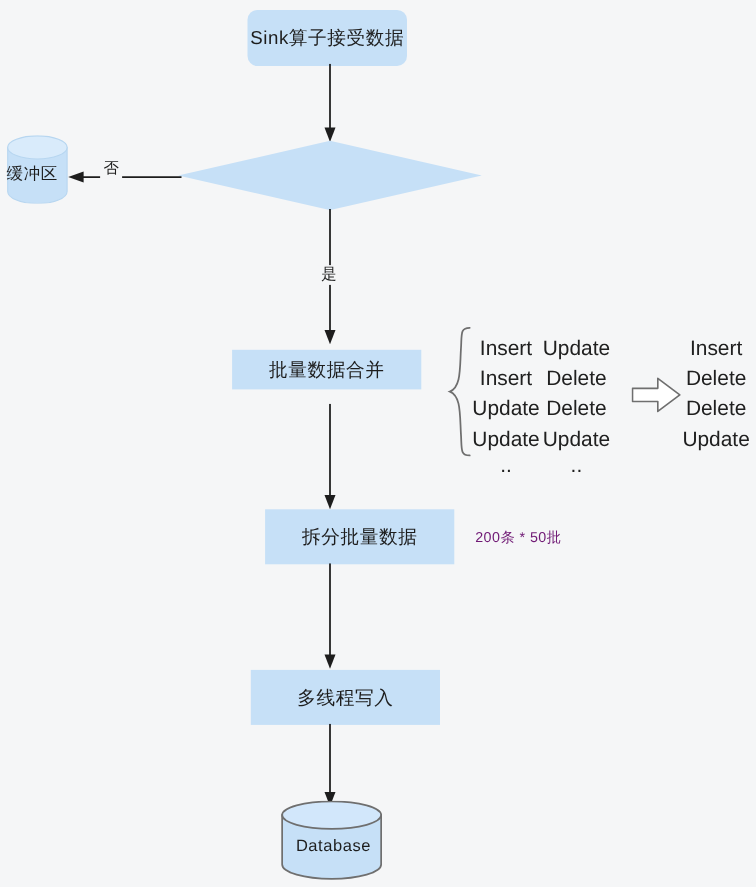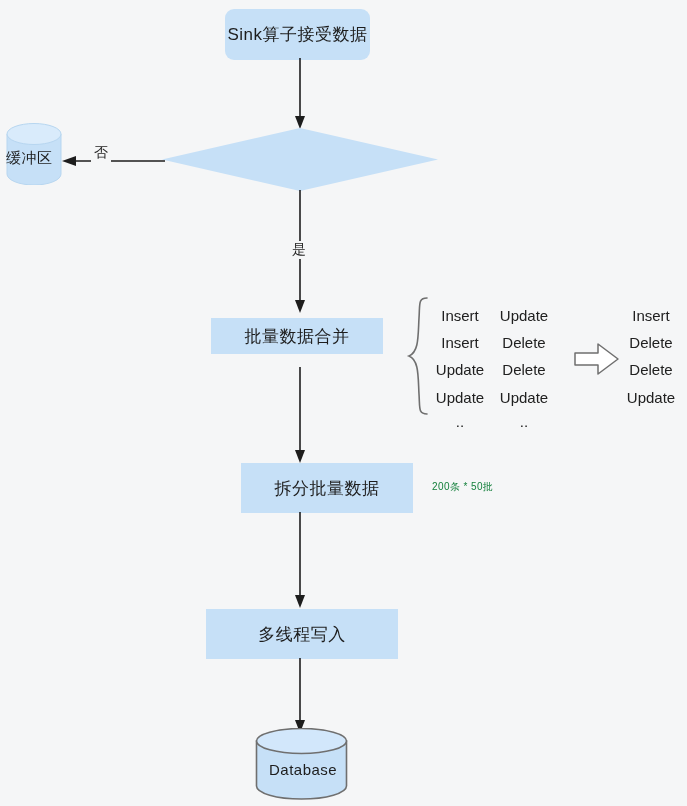--- a/index.html
+++ b/index.html
@@ -67,29 +67,29 @@
     position: absolute;
     font-size: 14px;
     color: #1d1d1d;
     background: #f5f6f7;
     padding: 0 3px;
     white-space: nowrap;
   }
 
   .annotation {
     position: absolute;
-    font-size: 10px;
-    color: #15803d;
+    font-size: 13px;
+    color: #701a75;
     white-space: nowrap;
     letter-spacing: 0.4px;
   }
 
   .op-cell {
     position: absolute;
-    font-size: 15px;
+    font-size: 19px;
     color: #202020;
     text-align: center;
     white-space: nowrap;
     transform: translateX(-50%);
   }
   .brace {
     position: absolute;
   }
   .big-arrow {
     position: absolute;
@@ -148,21 +148,21 @@
     <span>拆分批量数据</span>
   </div>
 
   <div class="annotation" style="left:432px; top:480px;">200条 * 50批</div>
 
   <svg class="connector" style="left:287px; top:512px; width:26px; height:99px;">
     <line x1="13" y1="0" x2="13" y2="85" stroke="#1d1d1d" stroke-width="1.6"></line>
     <polygon points="13,96 8,83 18,83" fill="#1d1d1d"></polygon>
   </svg>
 
-  <div class="node-box" style="left:206px; top:609px; width:192px; height:50px;">
+  <div class="node-box" style="left:228px; top:609px; width:172px; height:50px;">
     <span>多线程写入</span>
   </div>
 
   <svg class="connector" style="left:287px; top:658px; width:26px; height:78px;">
     <line x1="13" y1="0" x2="13" y2="64" stroke="#1d1d1d" stroke-width="1.6"></line>
     <polygon points="13,75 8,62 18,62" fill="#1d1d1d"></polygon>
   </svg>
 
   <div class="cylinder" style="left:255px; top:728px; width:93px; height:72px;">
     <svg width="93" height="72" viewBox="0 0 93 72">

